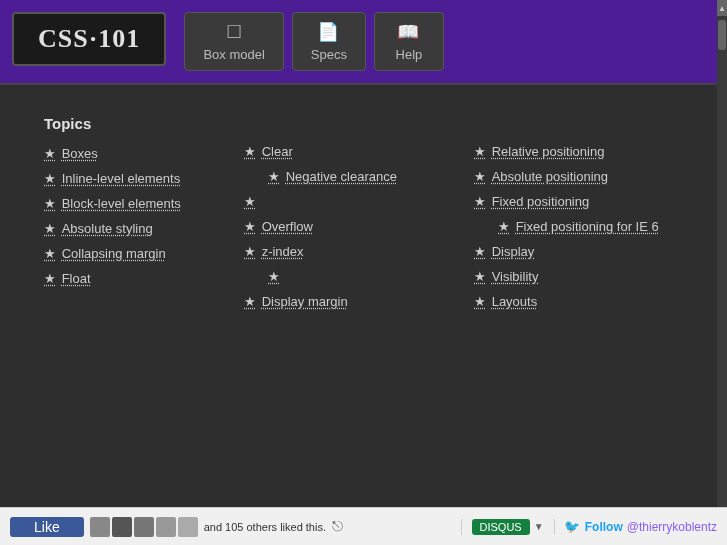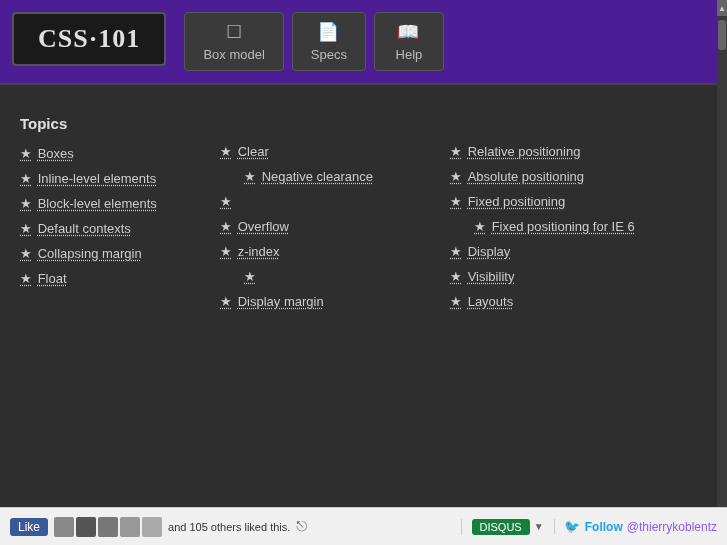--- a/index.html
+++ b/index.html
@@ -65,20 +65,21 @@
       border: none;
       border-top: 1px solid #444;
       margin: 0;
     }
 
     
     .main-content {
       padding: 30px 32px 20px 20px;
       display: flex;
       gap: 0;
+      margin-left: 24px;
     }
 
     .column-left {
       min-width: 200px;
       padding-right: 20px;
     }
 
     .column-middle {
       min-width: 230px;
       padding-right: 20px;
@@ -153,22 +154,22 @@
       align-items: center;
       gap: 6px;
       flex: 1;
     }
 
     .like-btn {
       background: #3b5998;
       color: white;
       border: none;
       border-radius: 3px;
-      padding: 2px 8px;
-      font-size: 12px;
+      padding: 2px 24px;
+      font-size: 14px;
       cursor: pointer;
     }
 
     .like-text {
       font-size: 11px;
       color: #333;
     }
 
     .avatar-row {
       display: flex;
@@ -283,21 +284,21 @@
     <div class="topic-item">
       <span class="star-icon">★</span>
       <a>Inline-level elements</a>
     </div>
     <div class="topic-item">
       <span class="star-icon">★</span>
       <a>Block-level elements</a>
     </div>
     <div class="topic-item">
       <span class="star-icon">★</span>
-      <a>Default contexts</a>
+      <a>Absolute styling</a>
     </div>
     <div class="topic-item">
       <span class="star-icon">★</span>
       <a>Collapsing margin</a>
     </div>
     <div class="topic-item">
       <span class="star-icon">★</span>
       <a>Float</a>
     </div>
   </div>

